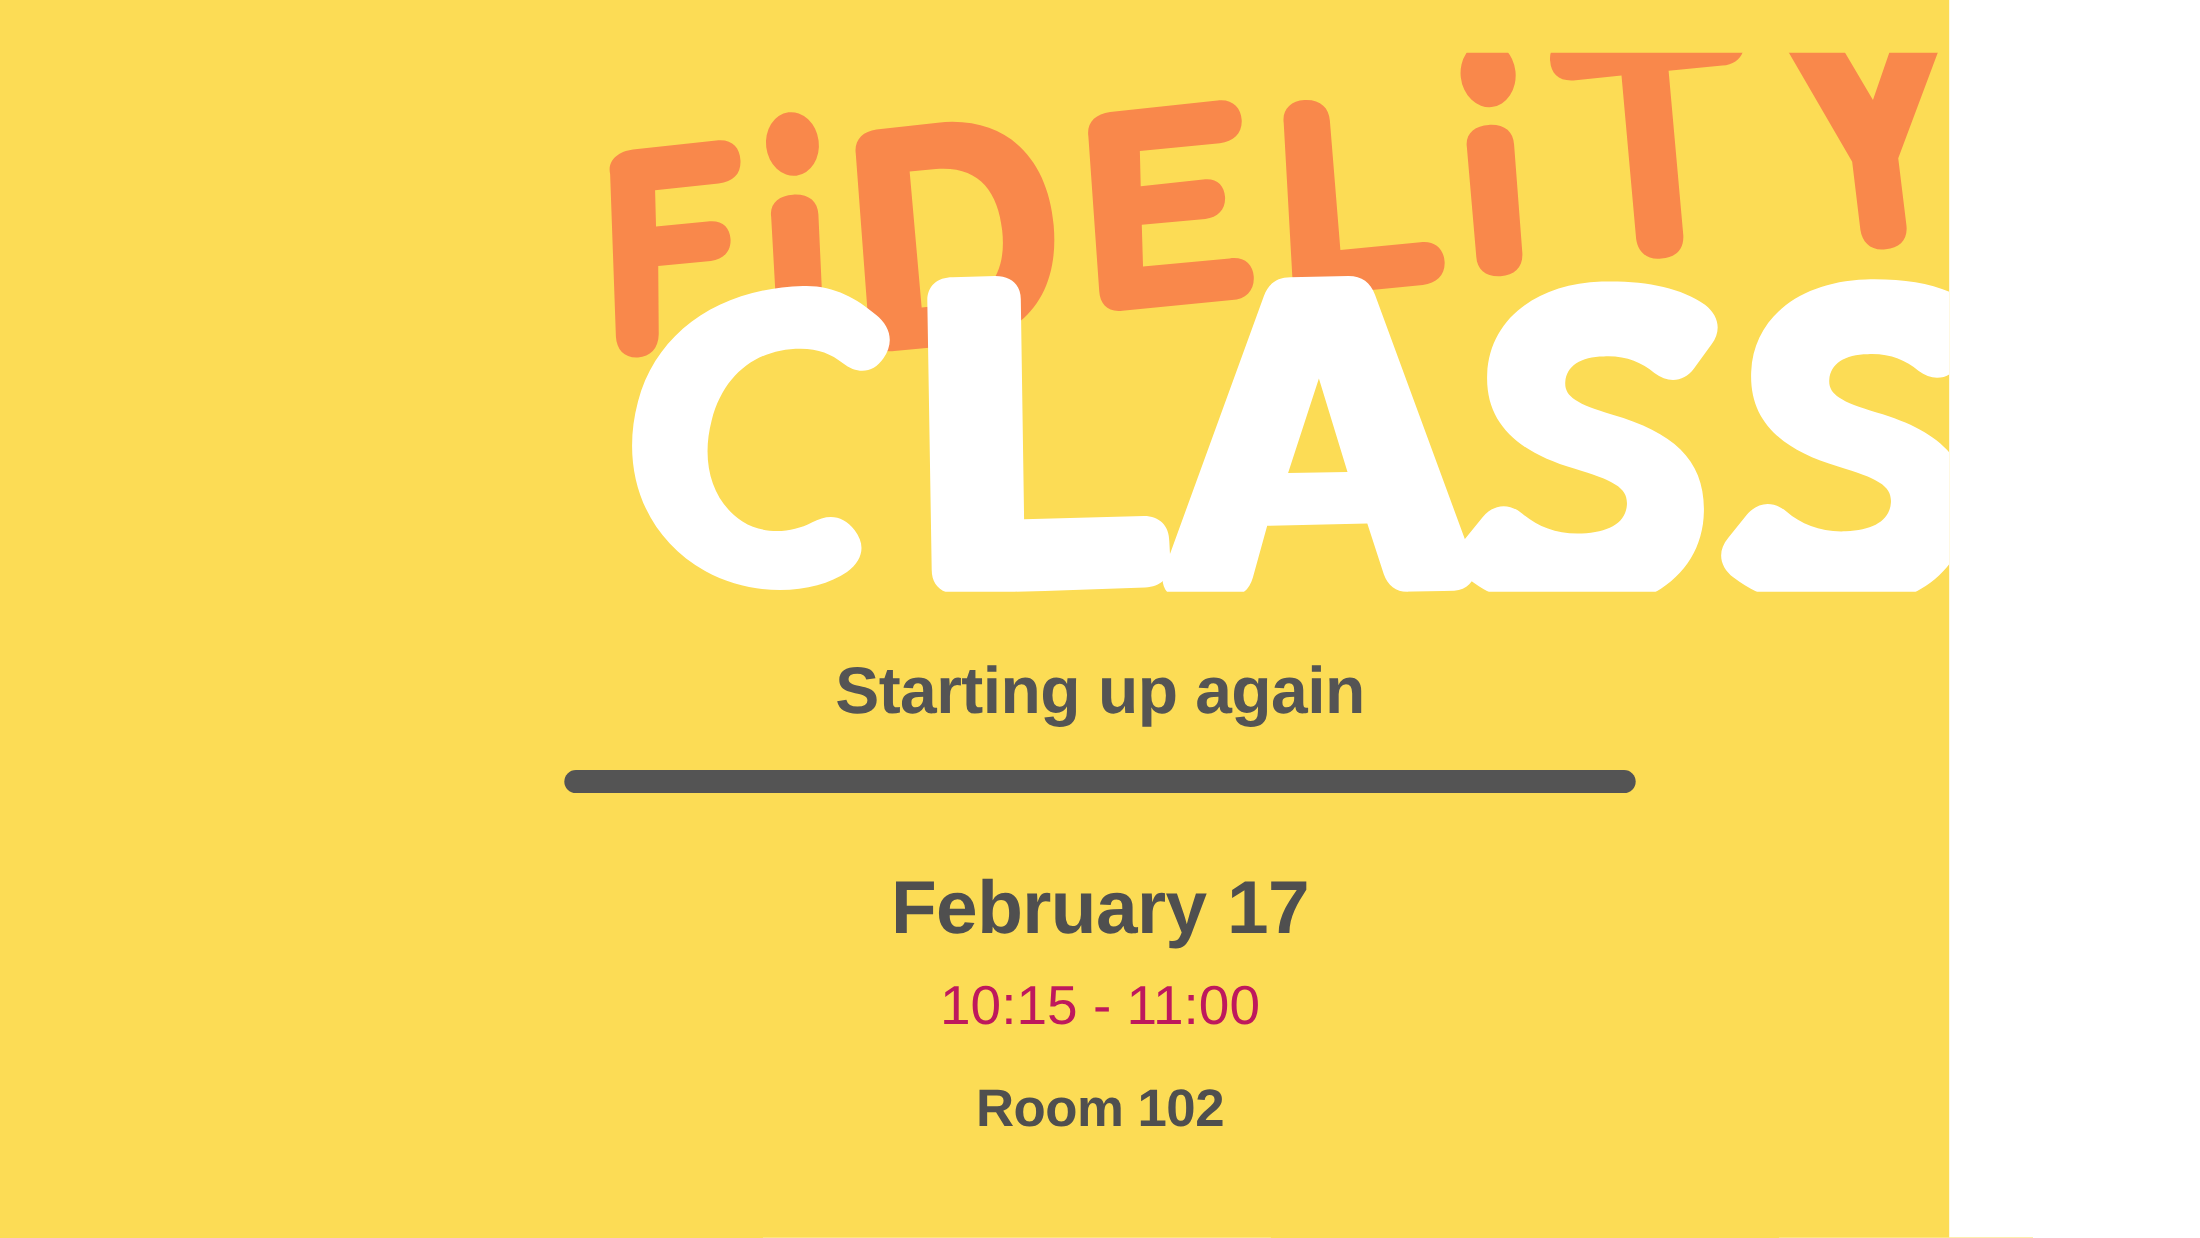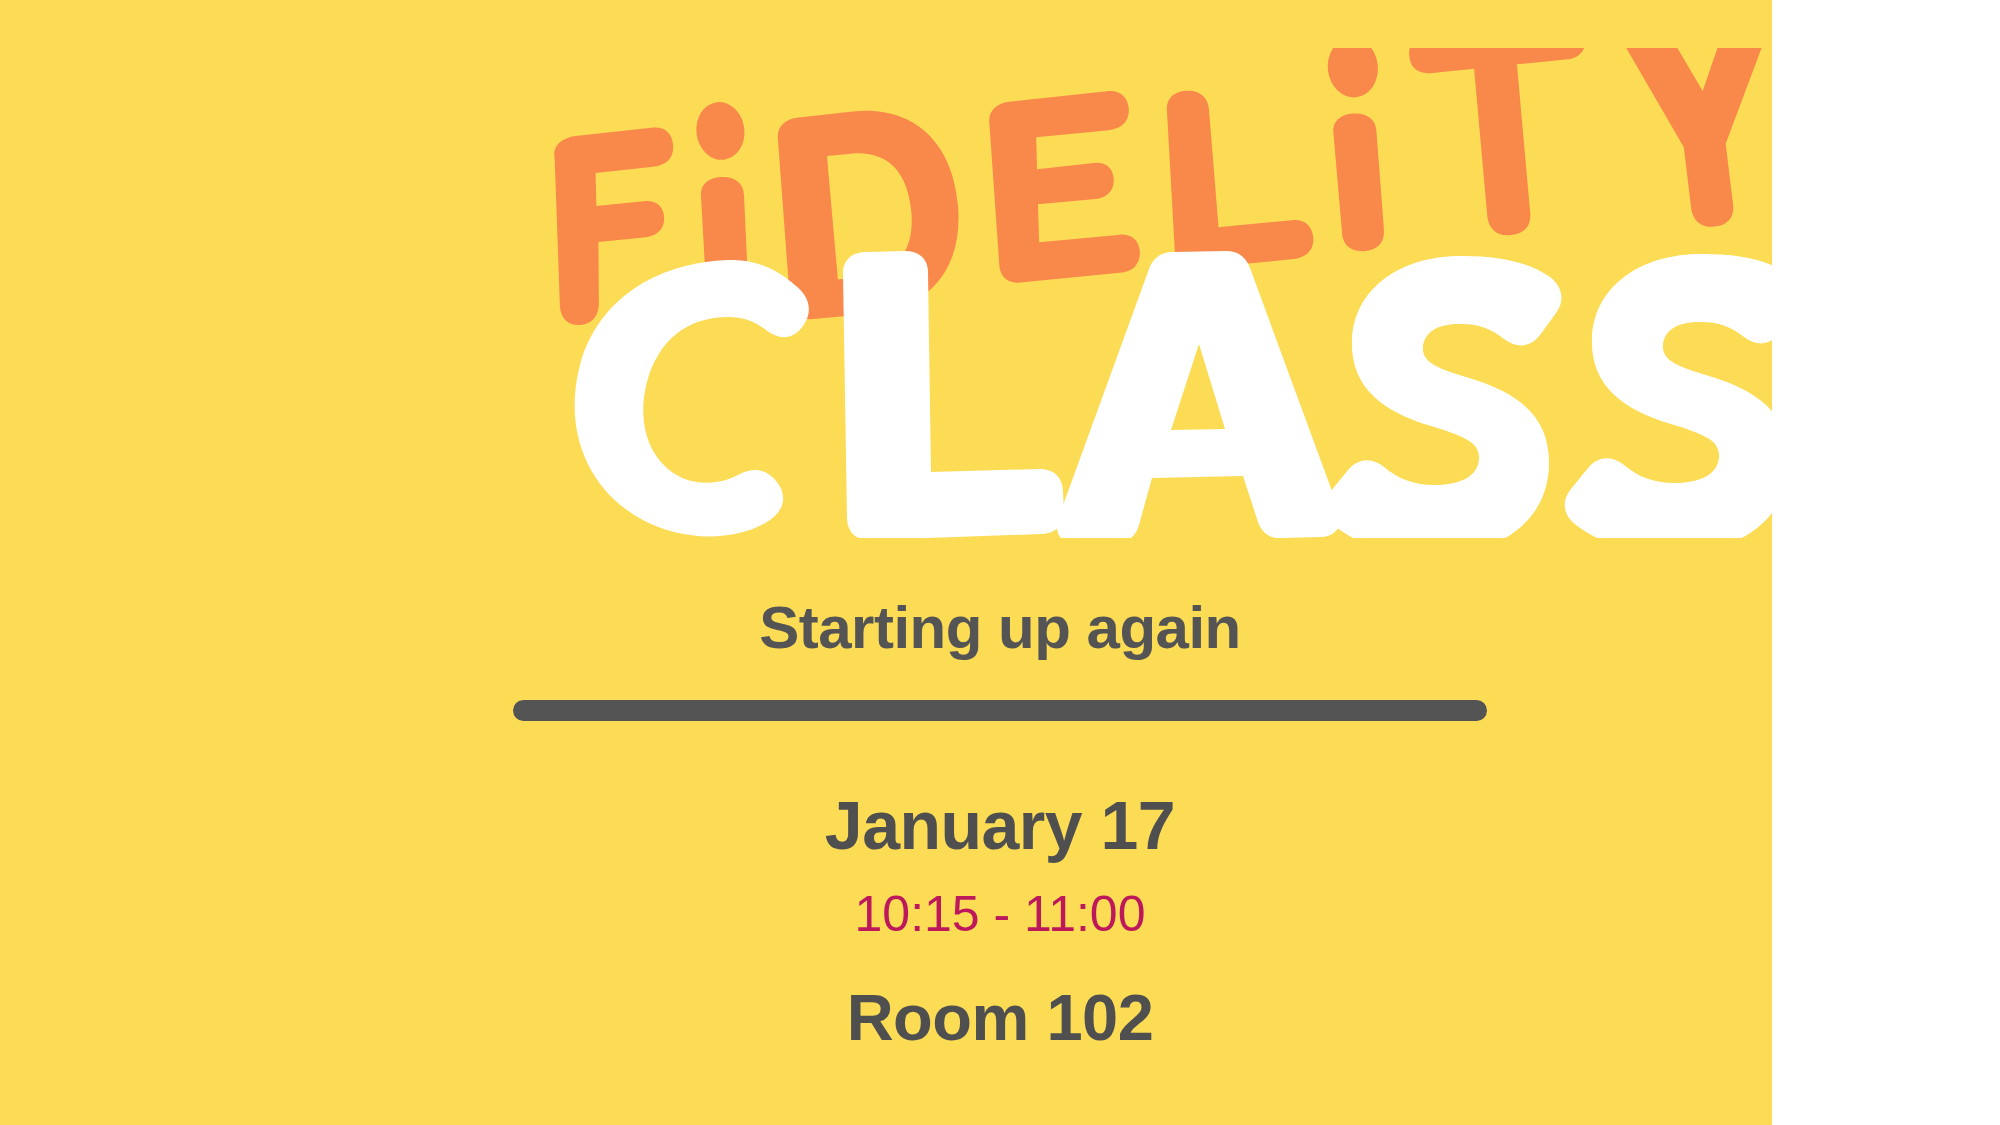--- a/index.html
+++ b/index.html
@@ -86,21 +86,21 @@
     line-height: 1.0;
     color: #be185d;
     letter-spacing: 0px;
     margin: 0;
     padding-top: 30px;
   }
 
   .room-line {
     font-family: "Liberation Sans", sans-serif;
     font-weight: bold;
-    font-size: 65px;
+    font-size: 48px;
     line-height: 1.0;
     color: #4f4f4f;
     letter-spacing: -0.5px;
     margin: 0;
     padding-top: 46px;
   }
 </style>
 </head>
 <body>
 
@@ -195,20 +195,20 @@
   </div>
 
   <div class="lower">
 
     <p class="subtitle">Starting up again</p>
 
     <div class="divider-wrap">
       <div class="divider"></div>
     </div>
 
-    <p class="date-line">January 17</p>
+    <p class="date-line">February 17</p>
 
     <p class="time-line">10:15 - 11:00</p>
 
     <p class="room-line">Room 102</p>
   </div>
 
 </div>
 
 </body></html>

